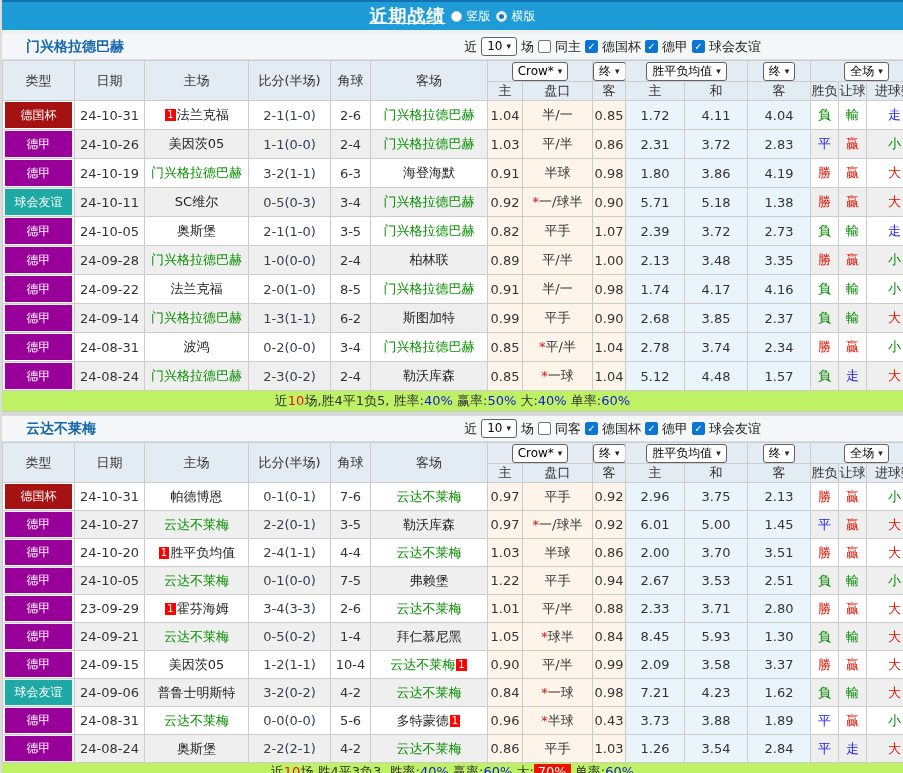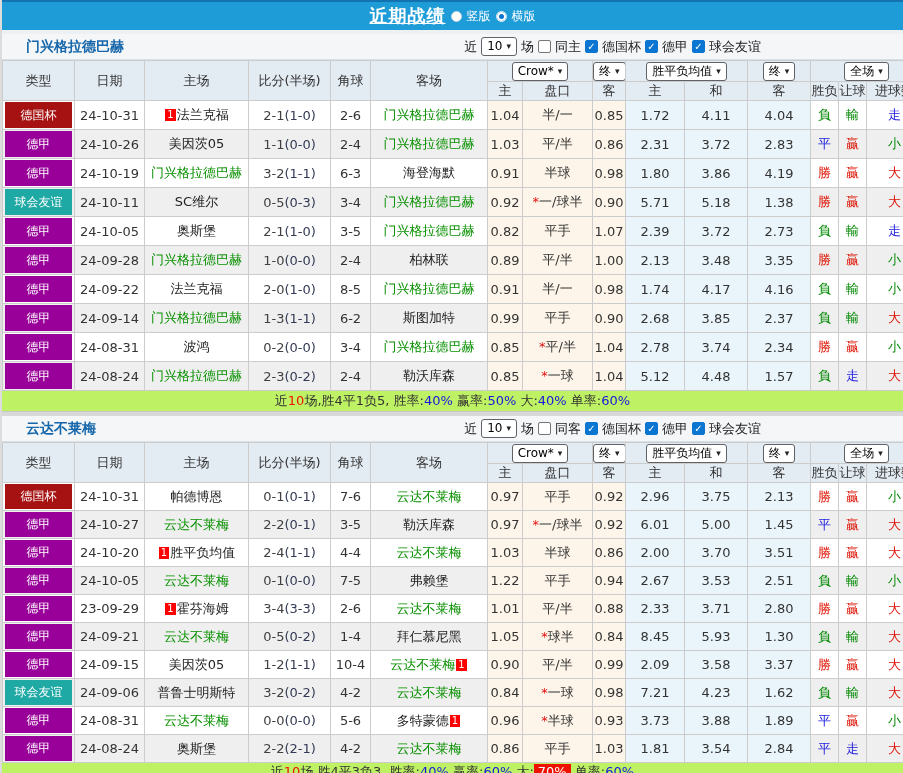--- a/index.html
+++ b/index.html
@@ -580,41 +580,41 @@
               <td class="lg">
                 <div class="lg-badge" style="background:#990099">德甲</div>
               </td>
               <td>24-08-31</td>
               <td><span class="tname-self">云达不莱梅</span></td>
               <td><span class="ft">0-0</span><span class="ht">(0-0)</span></td>
               <td>5-6</td>
               <td><span class="tname">多特蒙德</span><span class="card1">1</span></td>
               <td class="cream">0.96</td>
               <td class="cream"><span class="star">*</span>半球</td>
-              <td class="cream">0.93</td>
+              <td class="cream">0.43</td>
               <td class="avg">3.73</td>
               <td class="avg">3.88</td>
               <td class="avg">1.89</td>
               <td style="color:#2020dd">平</td>
               <td style="color:#dd1100">贏</td>
               <td style="color:#008800">小</td>
             </tr>
             <tr>
               <td class="lg">
                 <div class="lg-badge" style="background:#990099">德甲</div>
               </td>
               <td>24-08-24</td>
               <td><span class="tname">奥斯堡</span></td>
               <td><span class="ft">2-2</span><span class="ht">(2-1)</span></td>
               <td>4-2</td>
               <td><span class="tname-self">云达不莱梅</span></td>
               <td class="cream">0.86</td>
               <td class="cream">平手</td>
               <td class="cream">1.03</td>
-              <td class="avg">1.81</td>
+              <td class="avg">1.26</td>
               <td class="avg">3.54</td>
               <td class="avg">2.84</td>
               <td style="color:#2020dd">平</td>
               <td style="color:#2020dd">走</td>
               <td style="color:#dd1100">大</td>
             </tr>
           </tbody>
     </table>
         <div class="summary t2sum"><span class="sum-d">近</span><span class="sum-r">10</span><span class="sum-d">场,胜4平3负3, 胜率:</span><span class="sum-b">40%</span><span class="sum-d"> 赢率:</span><span class="sum-b">60%</span><span class="sum-d"> 大:</span><span class="sum-hl">70%</span><span class="sum-d"> 单率:</span><span class="sum-b">60%</span></div>
       </div>

